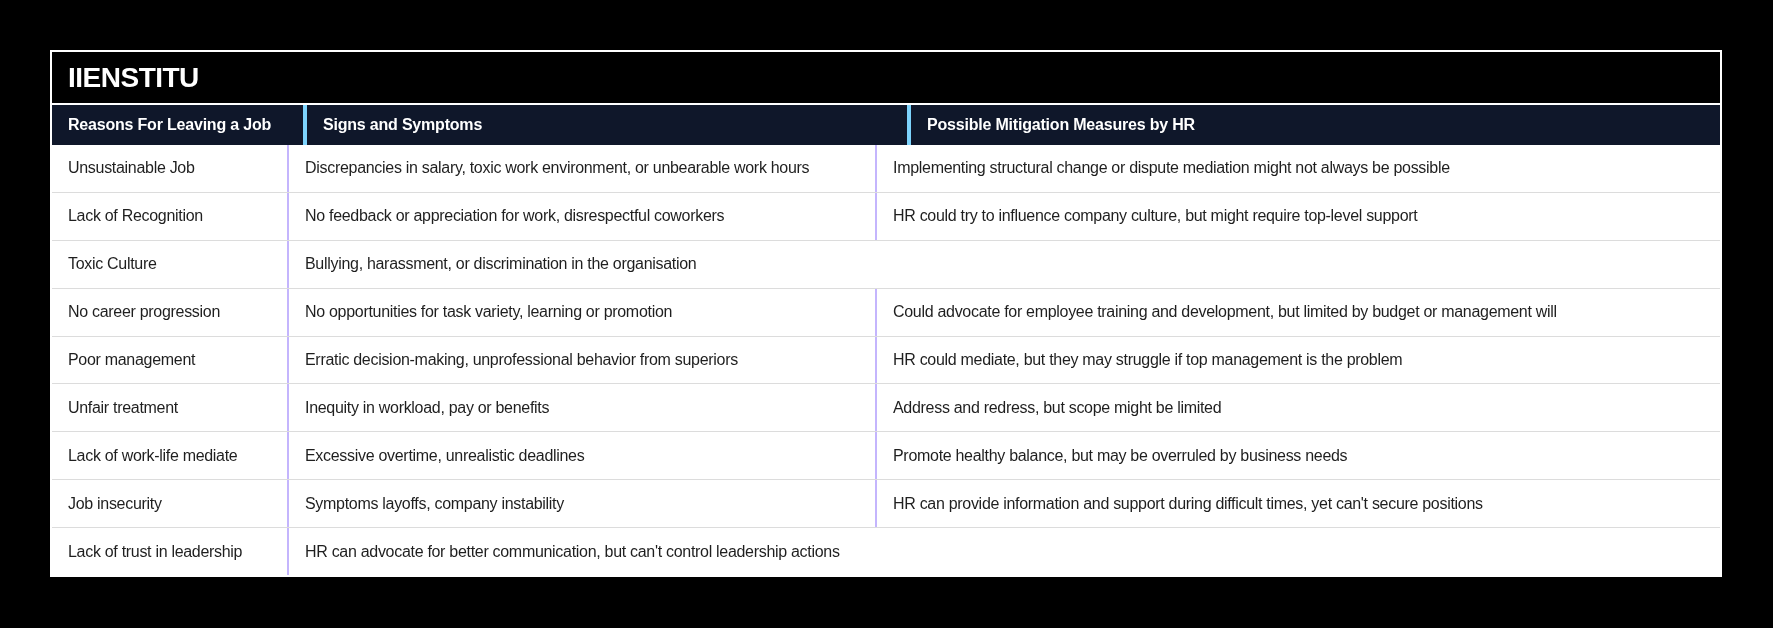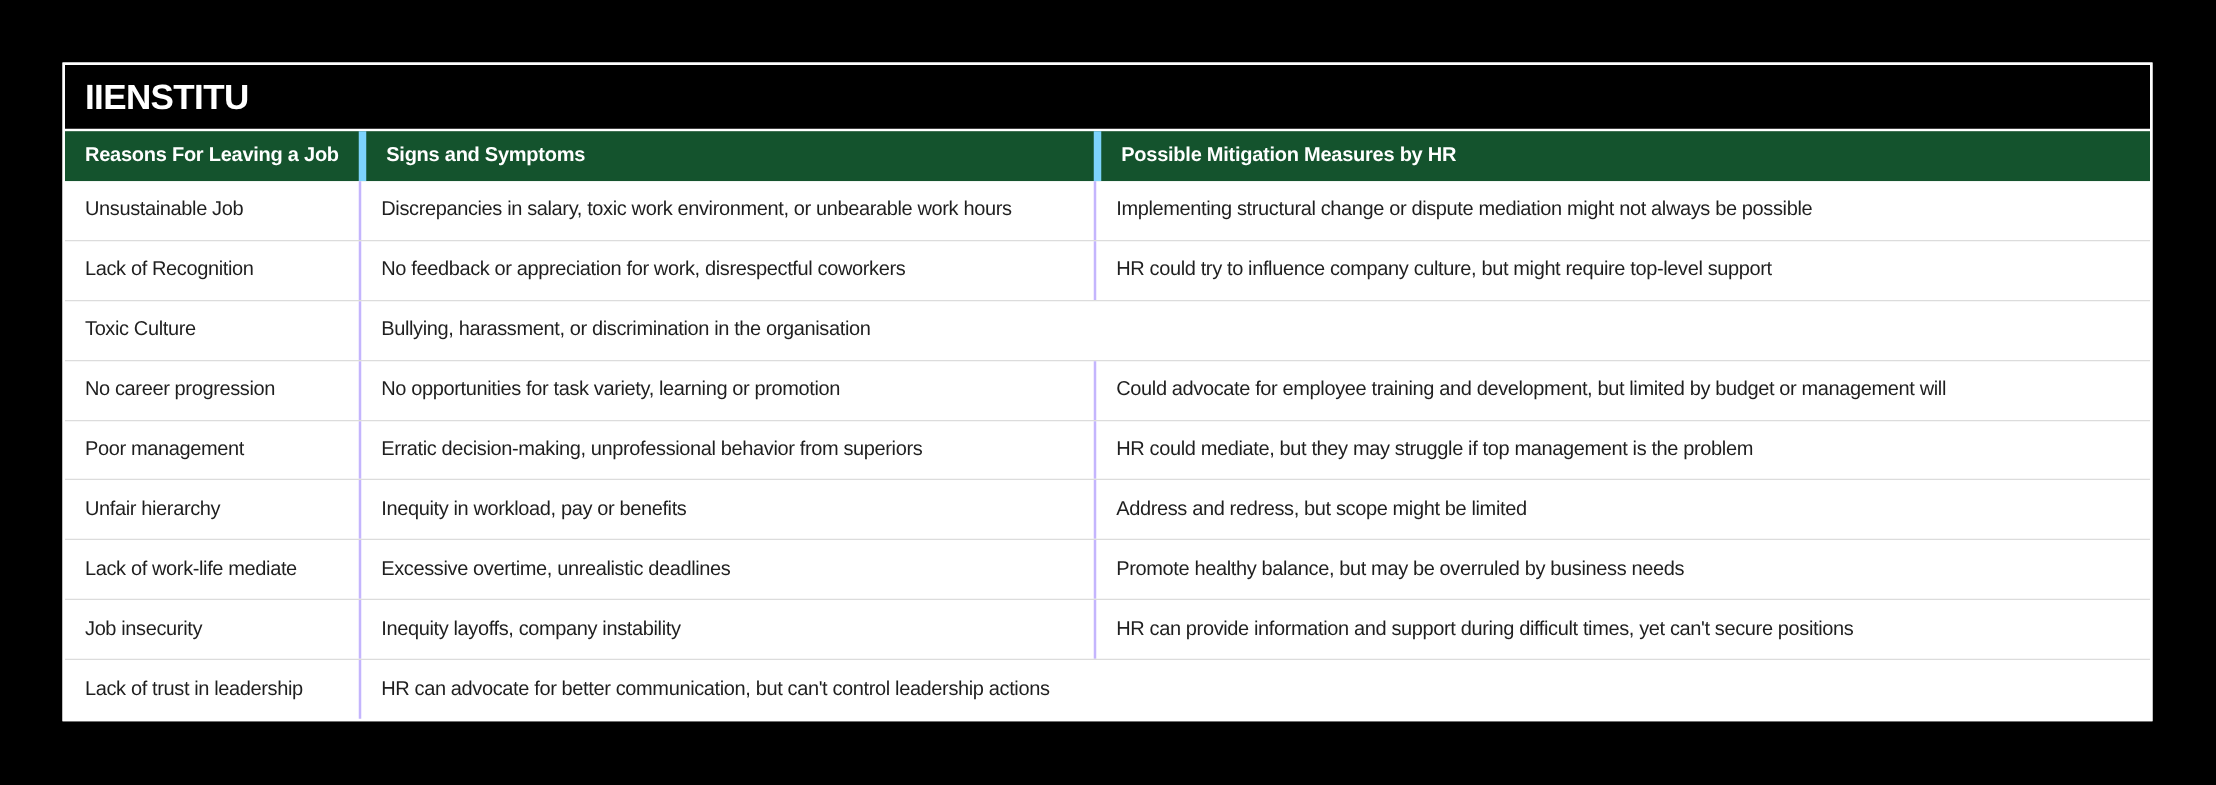--- a/index.html
+++ b/index.html
@@ -38,35 +38,36 @@
     align-items: center;
     padding: 0 16px;
     font-size: 28px;
     font-weight: bold;
     letter-spacing: -0.5px;
     border-bottom: 2px solid #ffffff;
   }
   .thead {
     flex: none;
     height: 40px;
-    background: #14532d;
+    background: #0f172a;
     color: #ffffff;
     display: grid;
     grid-template-columns: 235px 588px 1fr;
+    gap: 16px;
   }
   .th {
     display: flex;
     align-items: center;
     padding: 0 10px 0 16px;
     font-size: 16px;
     font-weight: bold;
     letter-spacing: -0.2px;
     white-space: nowrap;
     overflow: hidden;
-    border-left: 6px solid #7dd3fc;
+    border-left: 4px solid #7dd3fc;
   }
   .th:first-child { border-left: none; }
   .tbody {
     flex: 1;
     display: flex;
     flex-direction: column;
     background: #ffffff;
     justify-content: space-between;
   }
   .tr {
@@ -131,34 +132,34 @@
         <div class="td">Could advocate for employee training and development, but limited by budget or management will</div>
       </div>
 
       <div class="tr">
         <div class="td">Poor management</div>
         <div class="td">Erratic decision-making, unprofessional behavior from superiors</div>
         <div class="td">HR could mediate, but they may struggle if top management is the problem</div>
       </div>
 
       <div class="tr">
-        <div class="td">Unfair hierarchy</div>
+        <div class="td">Unfair treatment</div>
         <div class="td">Inequity in workload, pay or benefits</div>
         <div class="td">Address and redress, but scope might be limited</div>
       </div>
 
       <div class="tr">
         <div class="td">Lack of work-life mediate</div>
         <div class="td">Excessive overtime, unrealistic deadlines</div>
         <div class="td">Promote healthy balance, but may be overruled by business needs</div>
       </div>
 
       <div class="tr">
         <div class="td">Job insecurity</div>
-        <div class="td">Inequity layoffs, company instability</div>
+        <div class="td">Symptoms layoffs, company instability</div>
         <div class="td">HR can provide information and support during difficult times, yet can't secure positions</div>
       </div>
 
       <div class="tr">
         <div class="td">Lack of trust in leadership</div>
         <div class="td">HR can advocate for better communication, but can't control leadership actions</div>
       </div>
 
     </div>
   </div>

